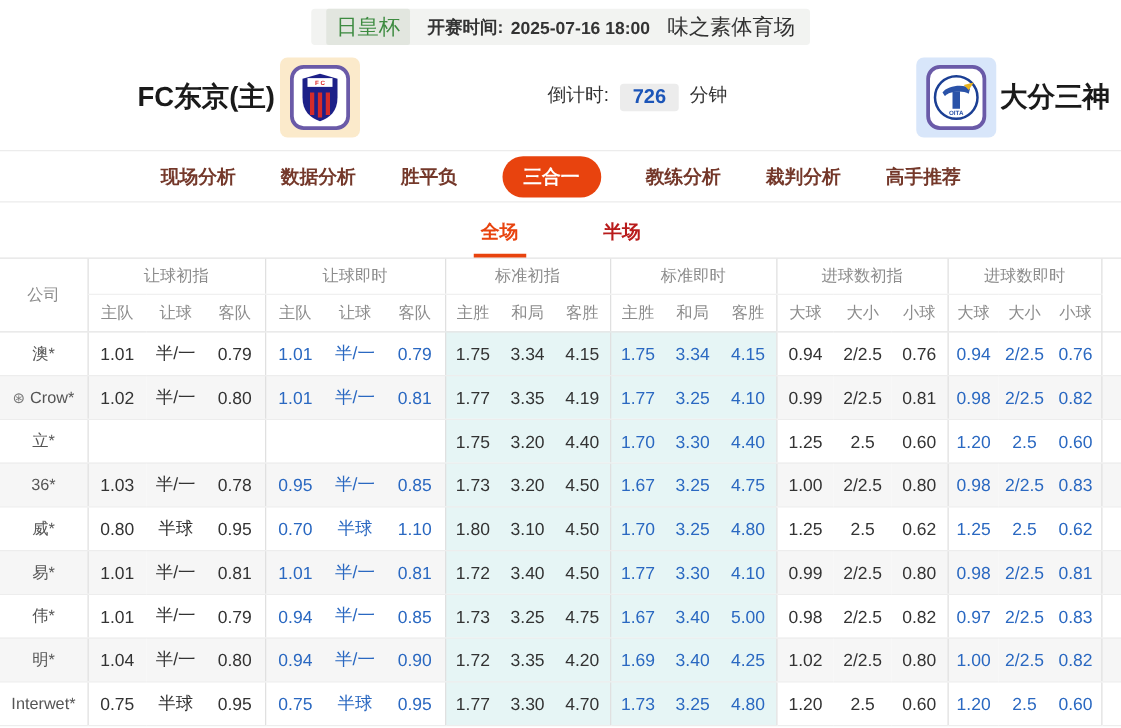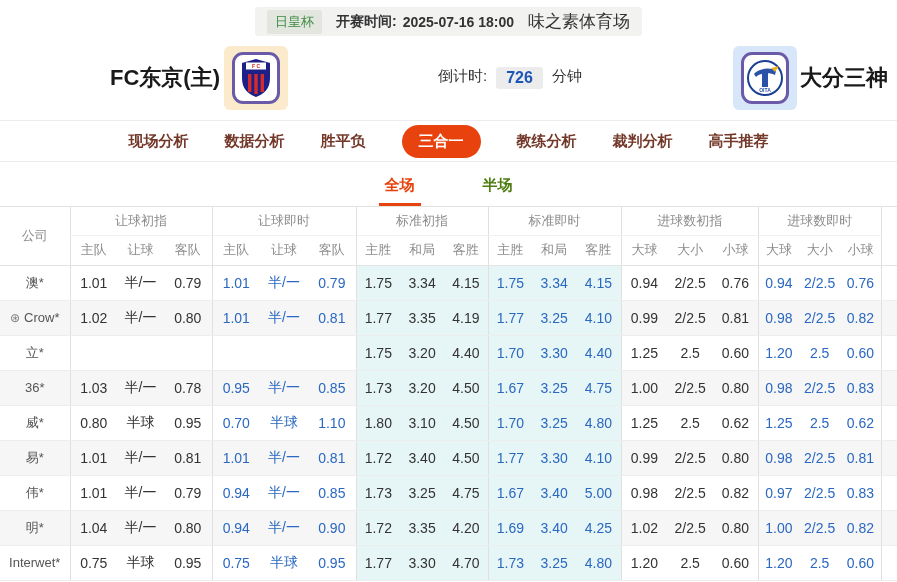--- a/index.html
+++ b/index.html
@@ -3,21 +3,21 @@
 <meta charset="utf-8">
 <style>
   * { margin:0; padding:0; box-sizing:border-box; }
   html,body { width:897px; height:582px; overflow:hidden; background:#fff;
               font-family:"Liberation Sans","DejaVu Sans",sans-serif; color:#333; }
 
   
   .topbar-row { display:flex; justify-content:center; margin-top:7px; }
   .topbar { display:flex; align-items:center; gap:14px; background:#f2f3f1;
             border-radius:3px; padding:4px 12px; height:29px; }
-  .league-badge { background:#e2e6df; color:#3d8b40; font-size:13px;
+  .league-badge { background:#e2e6df; color:#3d8b40; font-size:17px;
                   padding:3px 8px; border-radius:2px; }
   .kick-label, .kick-time { font-weight:bold; font-size:14px; color:#333;text-align:right; }
   .kick-wrap { display:flex; gap:6px; align-items:center; }
   .venue { font-size:17px; color:#333; }
 
   
   .match-header { position:relative; height:85px; border-bottom:1px solid #ececec; }
   .team-name { position:absolute; top:50%; transform:translateY(-50%);
                font-size:22px; font-weight:bold; color:#1a1a1a; }
   .home-name { left:110px; }
@@ -39,21 +39,21 @@
   .nav-tabs { height:41px; display:flex; align-items:center; justify-content:center;
               gap:36px; border-bottom:1px solid #ececec; }
   .nav-tab { font-size:15px; font-weight:bold; color:#74382a; cursor:pointer;
              text-decoration:none; }
   .nav-tab.active { background:#e8430e; color:#fff; padding:7px 17px;
                     border-radius:17px; font-weight:bold; }
 
   
   .sub-tabs { height:45px; display:flex; align-items:flex-end; justify-content:center;
               gap:56px; border-bottom:1px solid #e3e3e3; }
-  .sub-tab { font-size:15px; font-weight:bold; color:#4d7c0f; padding:0 6px 11px;
+  .sub-tab { font-size:15px; font-weight:bold; color:#b91c1c; padding:0 6px 11px;
              cursor:pointer; }
   .sub-tab.active { color:#e8430e; border-bottom:3px solid #e8430e; padding-bottom:8px; }
 
   
   table { width:898px; border-collapse:collapse; table-layout:fixed; }
   thead th { font-weight:normal; color:#8c8c8c; font-size:13px; }
   .grp-h { height:28px; border-bottom:1px solid #f0f0f0; }
   .sub-h { height:30px; border-bottom:1px solid #e3e3e3; }
   th.comp-h { border-bottom:1px solid #e3e3e3; font-size:13px; }
   tbody td { height:35px; text-align:center; font-size:14px; color:#333;

